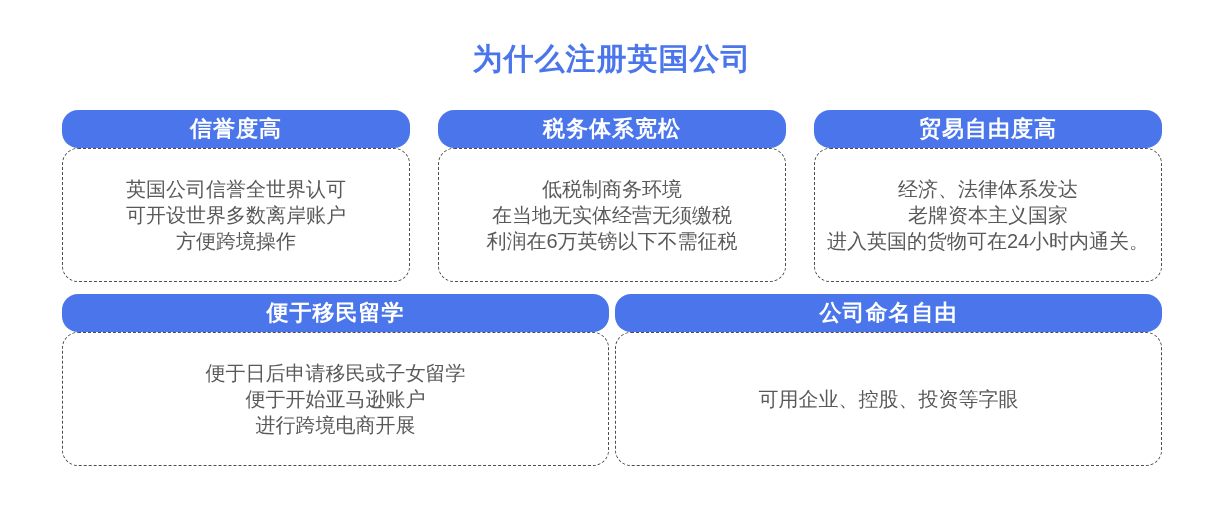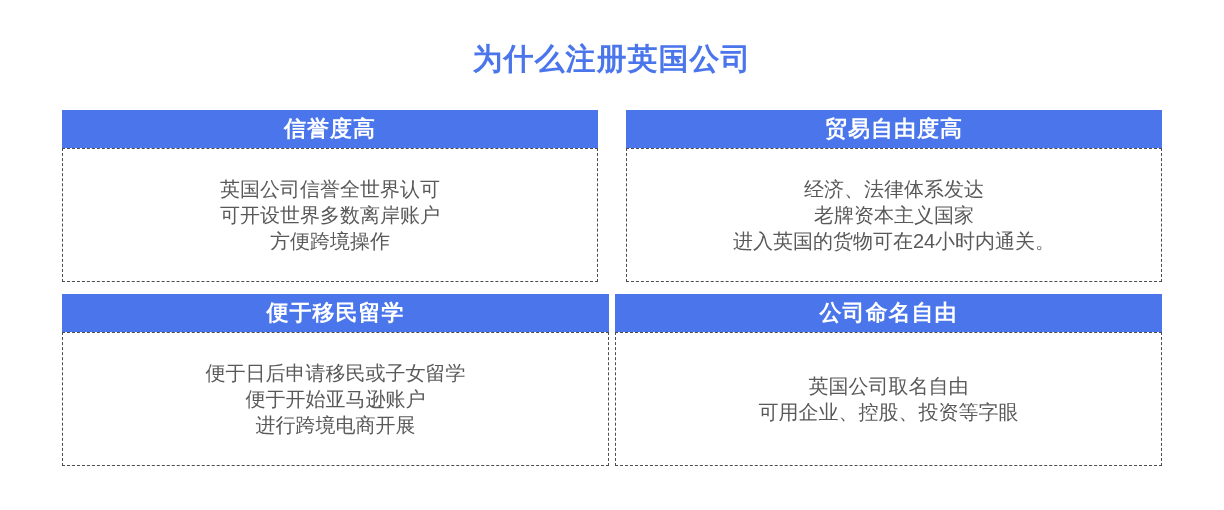--- a/index.html
+++ b/index.html
@@ -1,15 +1,15 @@
 <!DOCTYPE html>
 <html><head>
 <meta charset="utf-8">
 <style>
-  * { margin: 0; padding: 0; box-sizing: border-box; }
+  * { margin: 0; padding: 0; box-sizing: border-box; border-radius: 16px; }
   html, body { background: #ffffff; }
   .page {
     position: relative;
     width: 1224px;
     height: 510px;
     background: #ffffff;
     font-family: "Liberation Sans", "DejaVu Sans", sans-serif;
     overflow: hidden;
   }
   .page-title {
@@ -76,20 +76,28 @@
 
     <div class="card">
       <div class="card-header">信誉度高</div>
       <div class="card-body">
         <div>英国公司信誉全世界认可</div>
         <div>可开设世界多数离岸账户</div>
         <div>方便跨境操作</div>
       </div>
     </div>
 
+    <div class="card">
+      <div class="card-header">税务体系宽松</div>
+      <div class="card-body">
+        <div>低税制商务环境</div>
+        <div>在当地无实体经营无须缴税</div>
+        <div>利润在6万英镑以下不需征税</div>
+      </div>
+    </div>
 
     <div class="card">
       <div class="card-header">贸易自由度高</div>
       <div class="card-body">
         <div>经济、法律体系发达</div>
         <div>老牌资本主义国家</div>
         <div>进入英国的货物可在24小时内通关。</div>
       </div>
     </div>
 
@@ -102,20 +110,19 @@
       <div class="card-body">
         <div>便于日后申请移民或子女留学</div>
         <div>便于开始亚马逊账户</div>
         <div>进行跨境电商开展</div>
       </div>
     </div>
 
     <div class="card">
       <div class="card-header">公司命名自由</div>
       <div class="card-body">
-        <div>英国公司取名自由</div>
         <div>可用企业、控股、投资等字眼</div>
       </div>
     </div>
 
   </div>
 
 </div>
 
 </body></html>

